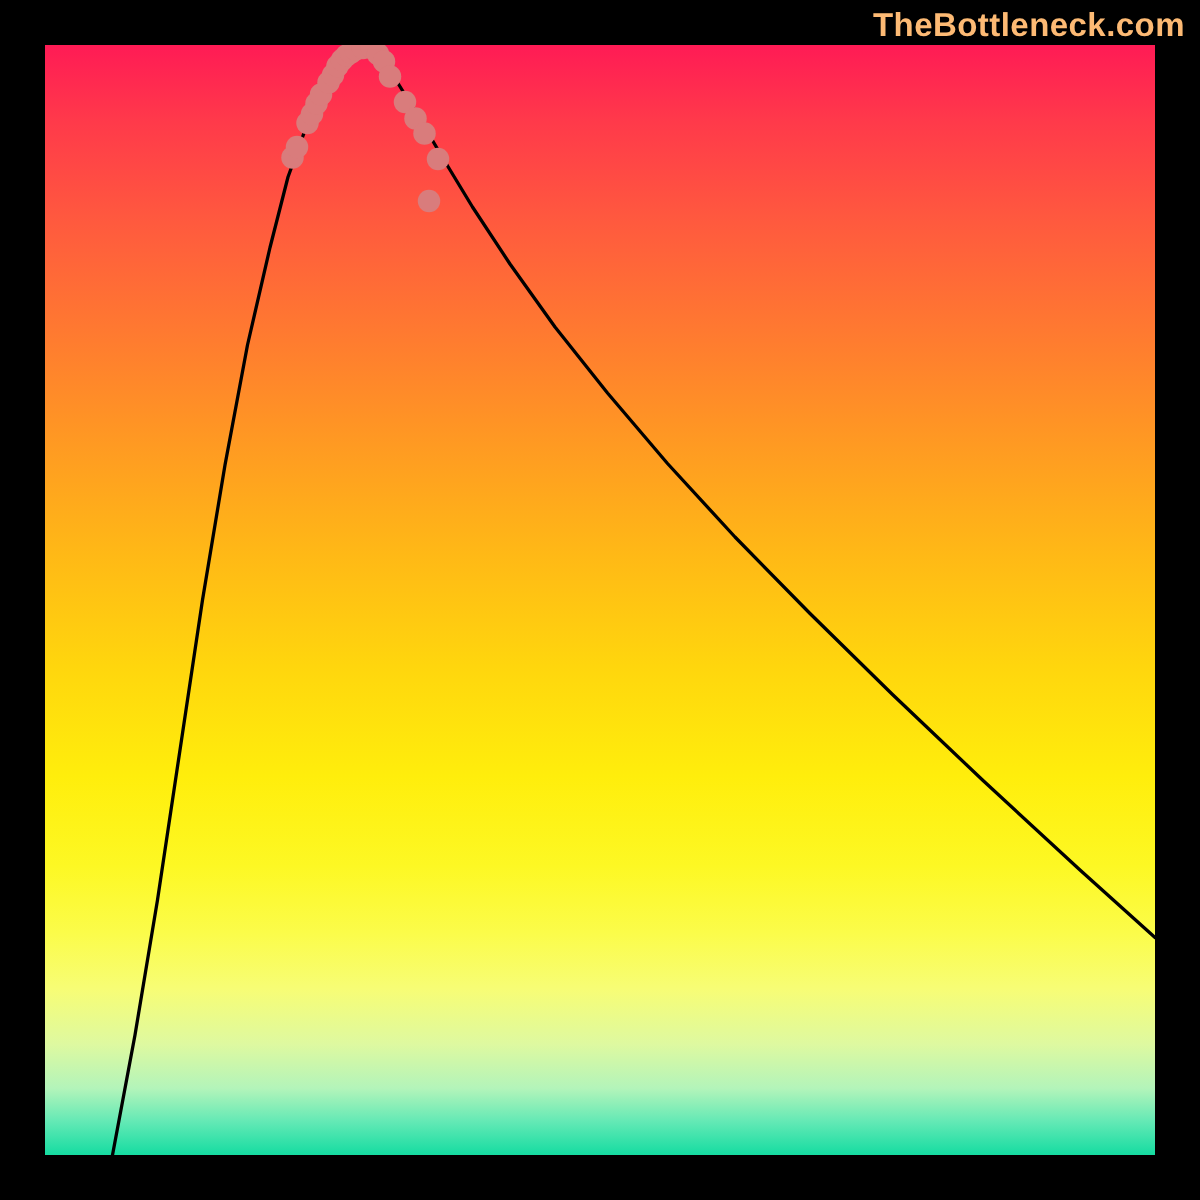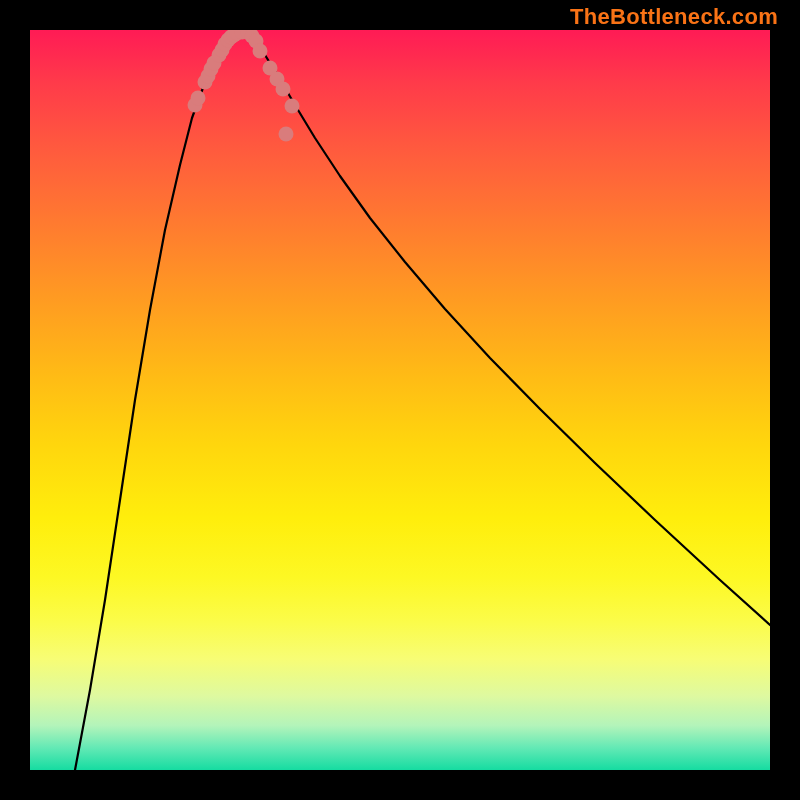--- a/index.html
+++ b/index.html
@@ -53,22 +53,22 @@
   .plot-svg {
     position: absolute;
     left: 0;
     top: 0;
     width: 100%;
     height: 100%;
   }
   .watermark {
     position: absolute;
     top: 4px;
-    right: 22px;
-    color: #f97316;
+    right: 10px;
+    color: #fdba74;
     font-size: 22px;
     font-weight: 600;
     letter-spacing: 0.3px;
     user-select: none;
   }
 </style>
 </head>
 <body>
 
 <div class="frame">

